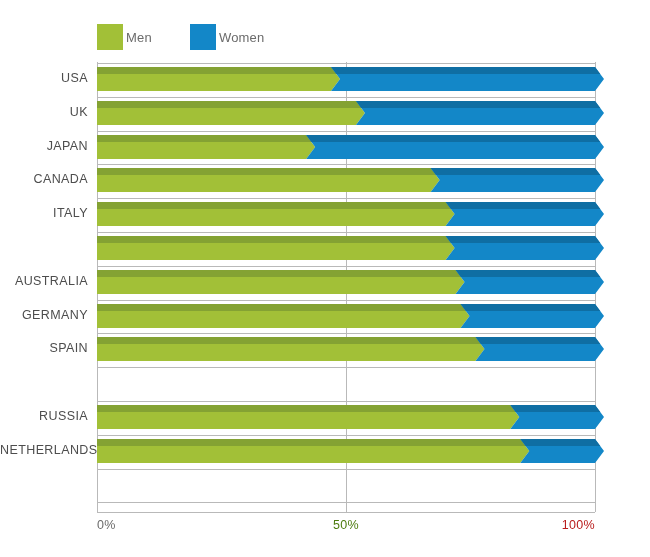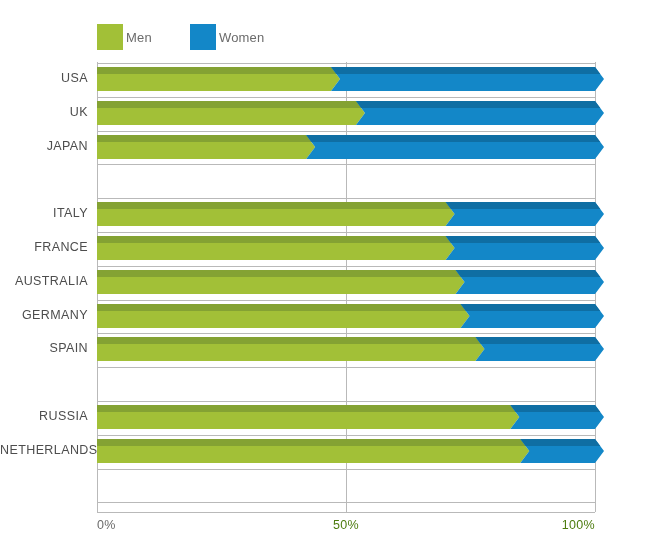--- a/index.html
+++ b/index.html
@@ -215,33 +215,43 @@
           <div class="row-label">JAPAN</div>
           <div class="row-bar">
             <svg viewBox="0 0 503 24" width="503" height="24">
               <polygon points="0,0 209.16,0 218.16,12 209.16,24 0,24" fill="#a2c037"></polygon>
               <polygon points="0,0 209.16,0 214.41,7 0,7" fill="#84a233"></polygon>
               <polygon points="209.16,0 498,0 507,12 498,24 209.16,24 218.16,12" fill="#1387c8"></polygon>
               <polygon points="209.16,0 498,0 503.25,7 214.41,7" fill="#0f6ea3"></polygon>
             </svg>
           </div>
         </div>
+        <div class="row" style="top: 101.4px;">
+          <div class="row-label">CANADA</div>
+          <div class="row-bar">
+            <svg viewBox="0 0 503 24" width="503" height="24">
+              <polygon points="0,0 333.66,0 342.66,12 333.66,24 0,24" fill="#a2c037"></polygon>
+              <polygon points="0,0 333.66,0 338.91,7 0,7" fill="#84a233"></polygon>
+              <polygon points="333.66,0 498,0 507,12 498,24 333.66,24 342.66,12" fill="#1387c8"></polygon>
+              <polygon points="333.66,0 498,0 503.25,7 338.91,7" fill="#0f6ea3"></polygon>
+            </svg>
+          </div>
+        </div>
         <div class="row" style="top: 135.2px;">
           <div class="row-label">ITALY</div>
           <div class="row-bar">
             <svg viewBox="0 0 503 24" width="503" height="24">
               <polygon points="0,0 348.59999999999997,0 357.59999999999997,12 348.59999999999997,24 0,24" fill="#a2c037"></polygon>
               <polygon points="0,0 348.59999999999997,0 353.84999999999997,7 0,7" fill="#84a233"></polygon>
               <polygon points="348.59999999999997,0 498,0 507,12 498,24 348.59999999999997,24 357.59999999999997,12" fill="#1387c8"></polygon>
               <polygon points="348.59999999999997,0 498,0 503.25,7 353.84999999999997,7" fill="#0f6ea3"></polygon>
             </svg>
           </div>
         </div>
         <div class="row" style="top: 169px;">
-          <div class="row-label">FRANCE</div>
           <div class="row-bar">
             <svg viewBox="0 0 503 24" width="503" height="24">
               <polygon points="0,0 348.59999999999997,0 357.59999999999997,12 348.59999999999997,24 0,24" fill="#a2c037"></polygon>
               <polygon points="0,0 348.59999999999997,0 353.84999999999997,7 0,7" fill="#84a233"></polygon>
               <polygon points="348.59999999999997,0 498,0 507,12 498,24 348.59999999999997,24 357.59999999999997,12" fill="#1387c8"></polygon>
               <polygon points="348.59999999999997,0 498,0 503.25,7 353.84999999999997,7" fill="#0f6ea3"></polygon>
             </svg>
           </div>
         </div>
         <div class="row" style="top: 202.8px;">
@@ -299,16 +309,16 @@
             </svg>
           </div>
         </div>
       </div>
   </div>
 
   <div class="axis-line"></div>
   <div class="axis-ticks">
       <div class="axis-tick tick-start" style="left: 97px; color: rgb(107, 107, 107);">0%</div>
       <div class="axis-tick tick-mid" style="left: 346px; color: #4d7c0f;">50%</div>
-      <div class="axis-tick tick-end" style="left: 595px; color: #4d7c0f;">100%</div>
+      <div class="axis-tick tick-end" style="left: 595px; color: #b91c1c;">100%</div>
     </div>
 
 </div>
 
 </body></html>

